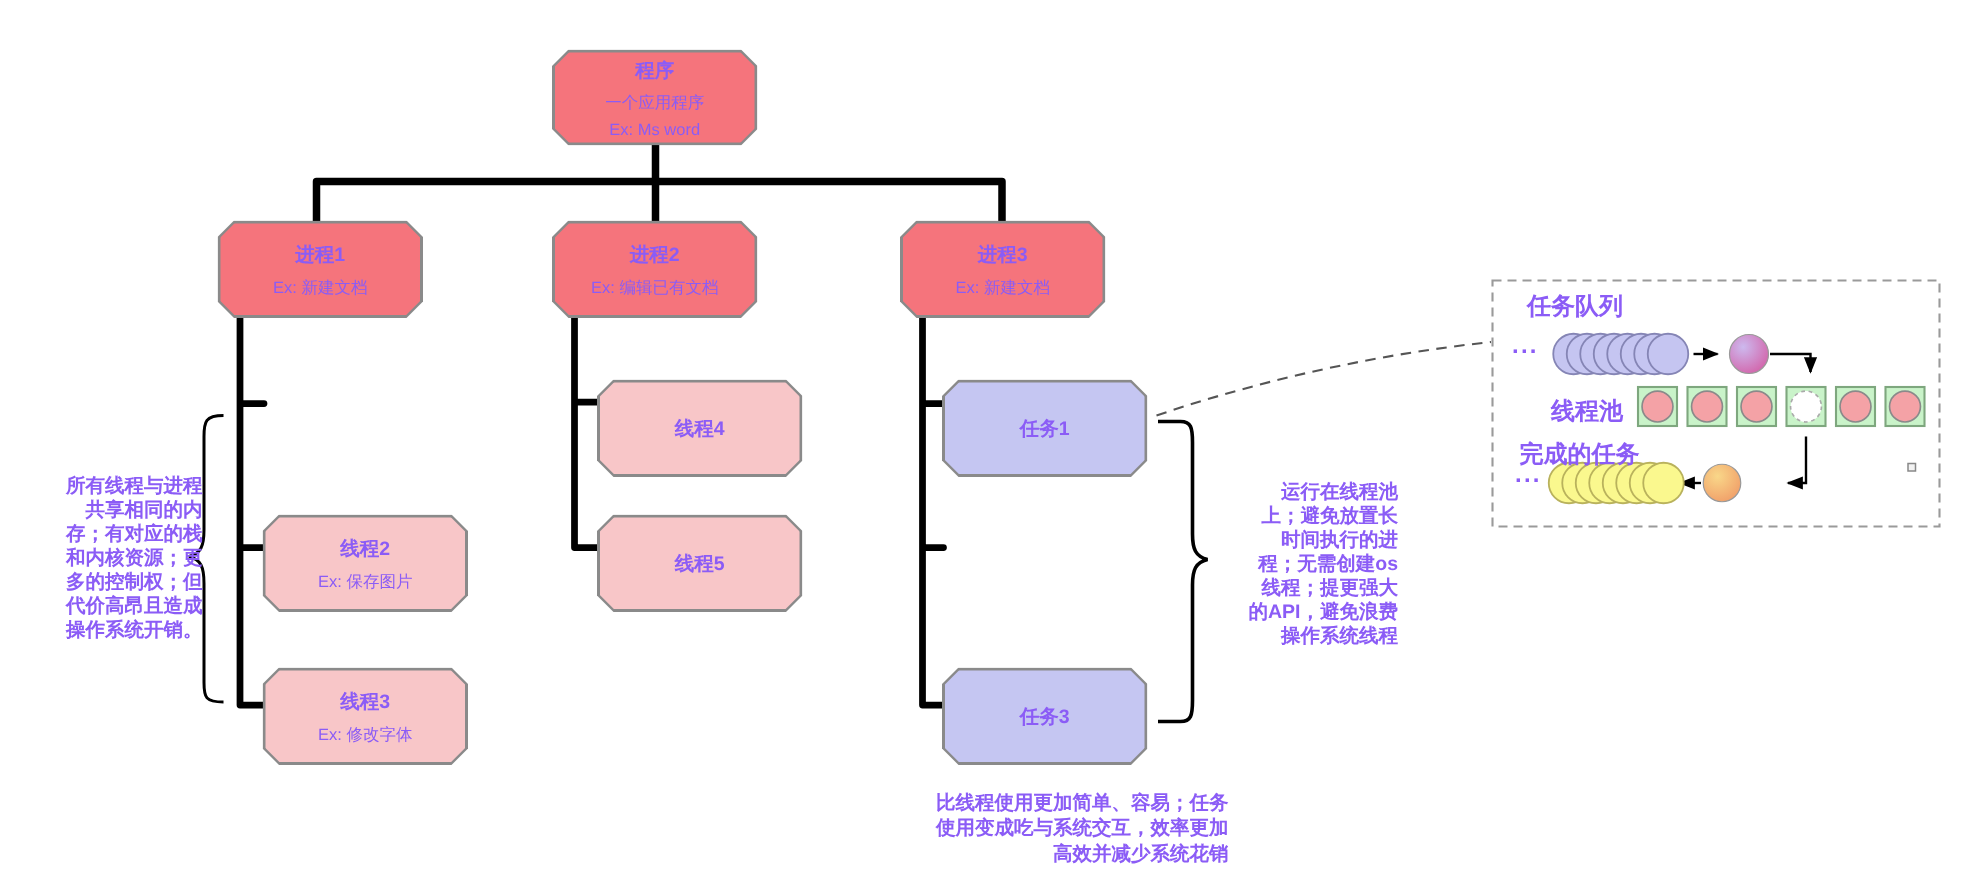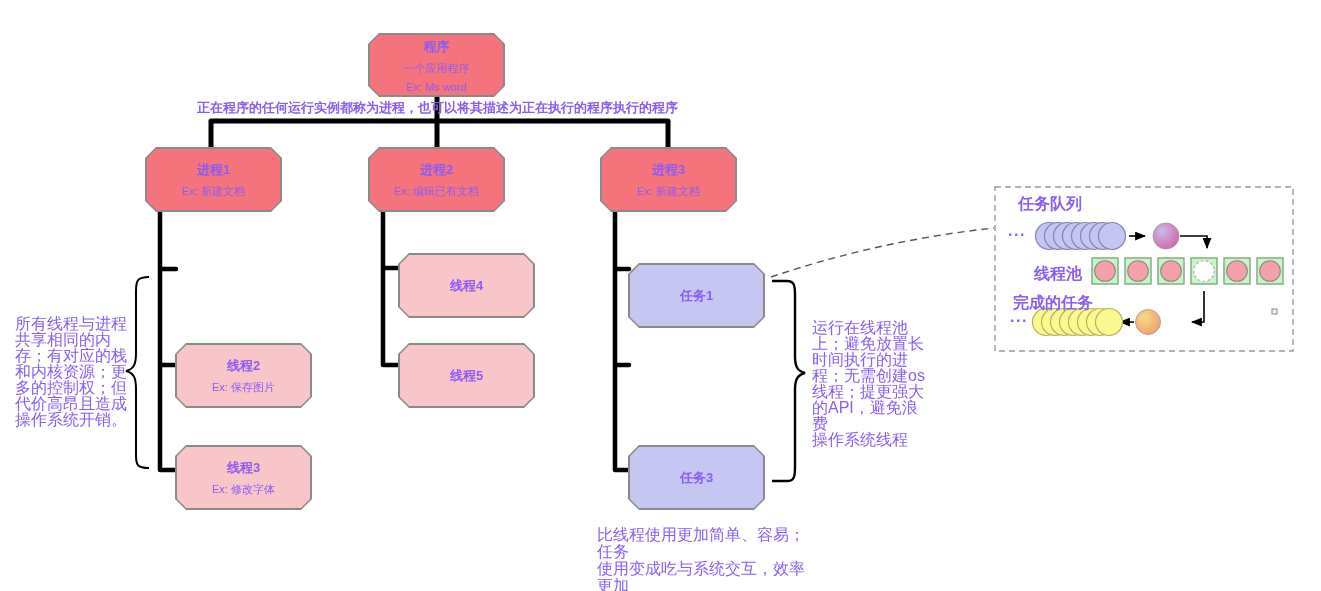--- a/index.html
+++ b/index.html
@@ -19,22 +19,22 @@
   .pink .fill{background:var(--thread-fill);}
   .purple .fill{background:var(--task-fill);}
   .node .content{position:absolute;inset:0;display:flex;flex-direction:column;
     align-items:center;justify-content:center;gap:5px;}
   .ntitle{font-size:13px;font-weight:700;}
   .nsub{font-size:11px;font-weight:500;}
 
   
   .caption{position:absolute;left:160px;top:99px;width:555px;text-align:center;
     font-size:13px;font-weight:600;}
-  .note{position:absolute;white-space:pre-line;text-align:left;
-    font-size:16px;line-height:16px;font-weight:400;}
+  .note{position:absolute;white-space:pre-line;text-align:right;
+    font-size:13px;line-height:16px;font-weight:700;}
   .note-left{left:15px;top:316px;width:120px;}
   .note-right{left:812px;top:320px;width:120px;}
   .note-bottom{left:597px;top:526px;width:222px;line-height:17px;}
 
   
   .plabel{position:absolute;font-size:16px;font-weight:600;}
   .pl-queue{left:1018px;top:194px;}
   .pl-pool{left:1034px;top:264px;}
   .pl-done{left:1013px;top:293px;}
   .dots{position:absolute;font-size:16px;font-weight:700;letter-spacing:1.5px;}
@@ -185,36 +185,35 @@
     </div>
   </div>
   <div class="node pink" style="left:398px;top:343px">
     <div class="shape"></div>
     <div class="fill"></div>
     <div class="content">
       <div class="ntitle">线程5</div>
     </div>
   </div>
 
-  <div class="node purple" style="left:628px;top:263px">
+  <div class="node purple" style="left:628px;top:253px">
     <div class="shape"></div>
     <div class="fill"></div>
     <div class="content">
       <div class="ntitle">任务1</div>
     </div>
   </div>
   <div class="node purple" style="left:628px;top:445px">
     <div class="shape"></div>
     <div class="fill"></div>
     <div class="content">
       <div class="ntitle">任务3</div>
     </div>
   </div>
 
-  <div class="caption">正在程序的任何运行实例都称为进程，也可以将其描述为正在执行的程序执行的程序</div>
   <div class="note note-left">所有线程与进程
 共享相同的内
 存；有对应的栈
 和内核资源；更
 多的控制权；但
 代价高昂且造成
 操作系统开销。</div>
   <div class="note note-right">运行在线程池
 上；避免放置长
 时间执行的进

